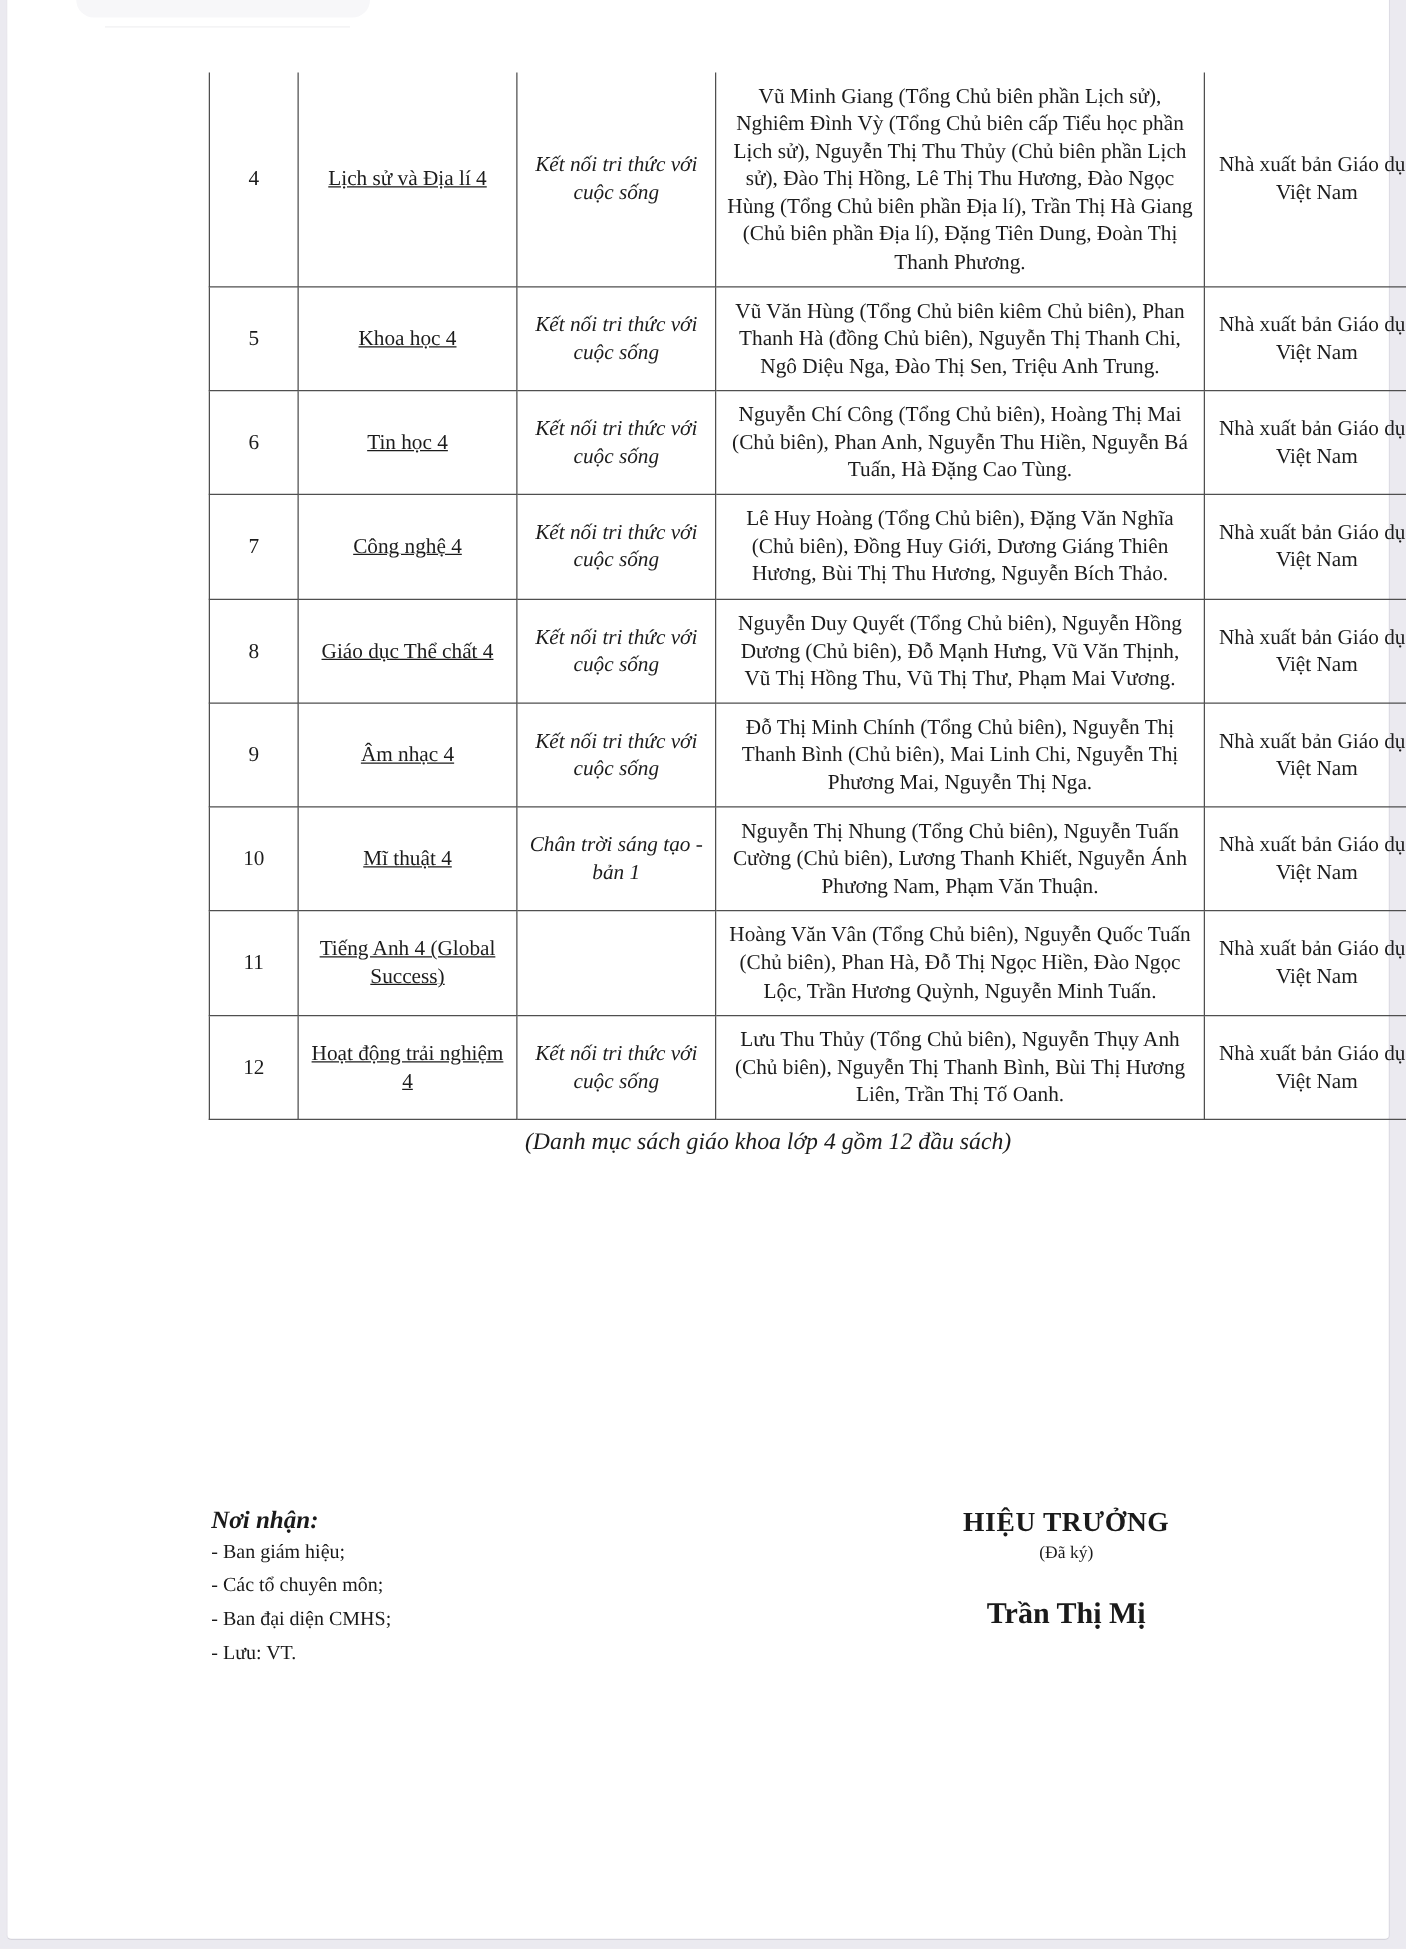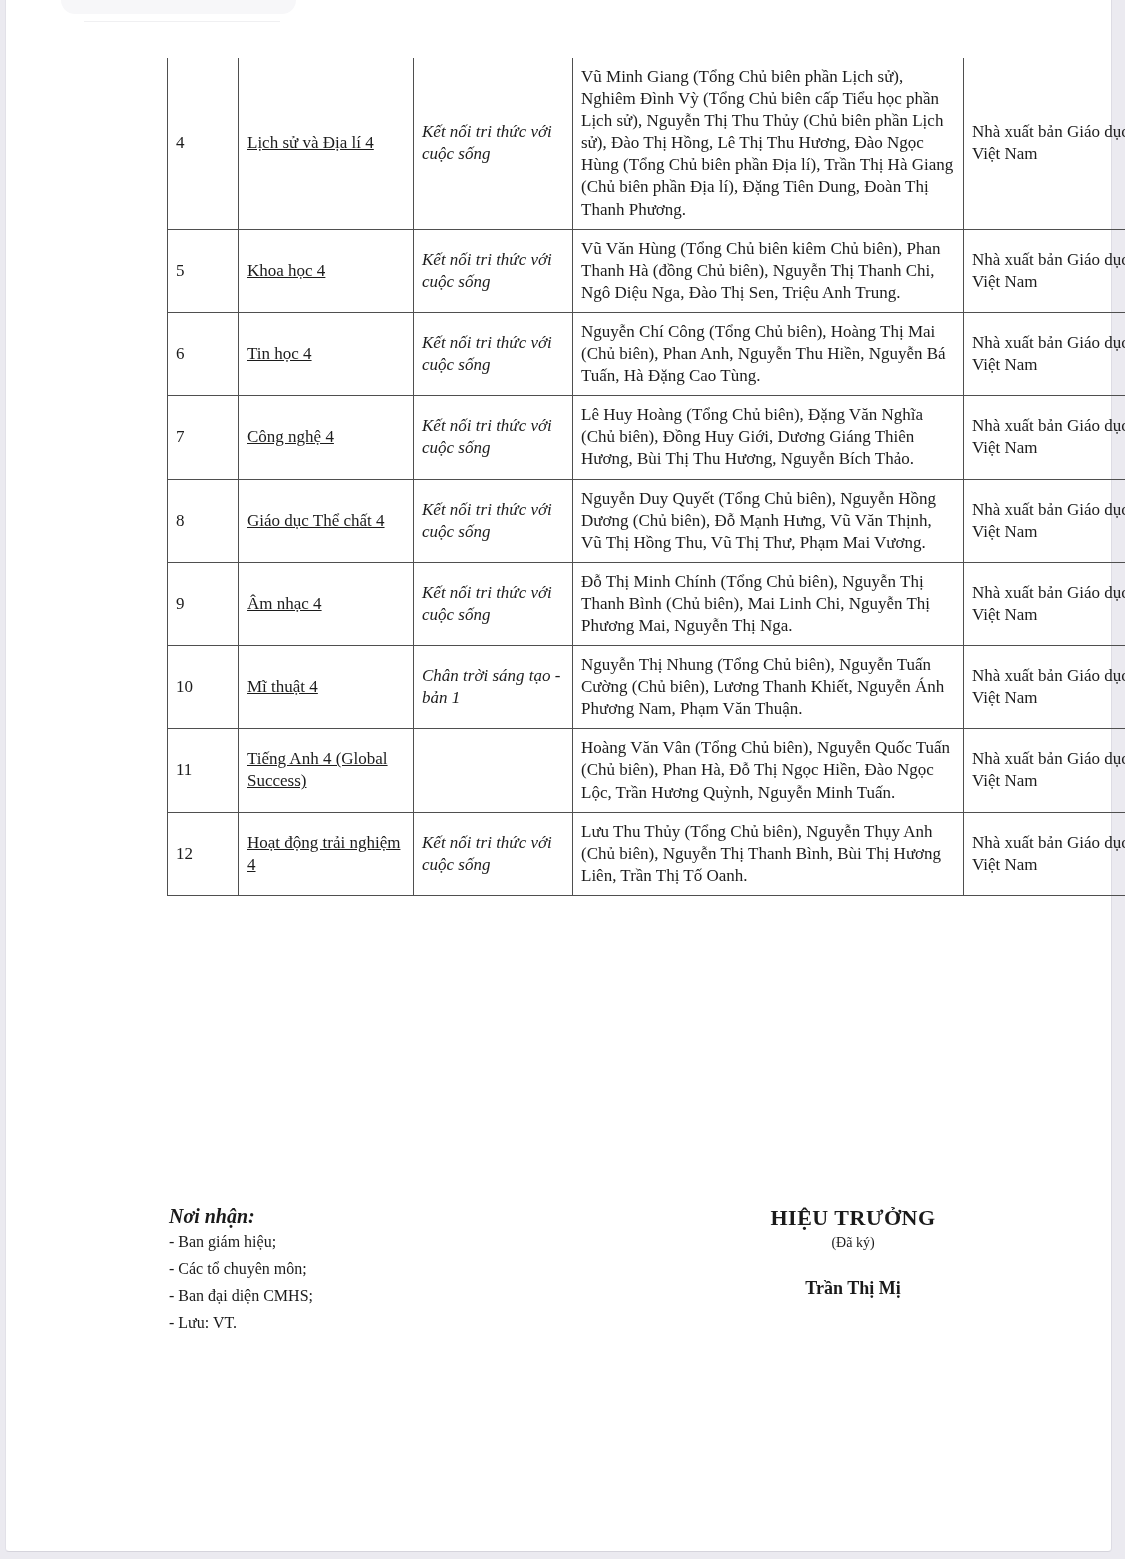--- a/index.html
+++ b/index.html
@@ -52,21 +52,21 @@
     border-collapse: collapse;
     table-layout: fixed;
     width: 895px;
     color: #1c1c1c;
   }
   table.doc-table td {
     border: 1px solid #4f4f4f;
     padding: 8px 8px;
     font-size: 17px;
     line-height: 1.3;
-    text-align: left;
+    text-align: center;
     vertical-align: middle;
     word-wrap: break-word;
   }
   table.doc-table tr:first-child td {
     border-top: none;
   }
   td.c-num      { width: 54px; }
   td.c-title    { width: 158px; text-decoration: underline; }
   td.c-series   { width: 142px; font-style: italic; }
   td.c-authors  { width: 374px; text-align: left; padding: 8px 11px; }
@@ -107,21 +107,21 @@
     font-weight: bold;
     font-size: 22px;
     letter-spacing: 0.5px;
   }
   .sig-note {
     font-size: 14px;
     margin-top: 4px;
   }
   .sig-name {
     font-weight: bold;
-    font-size: 18px;
+    font-size: 24px;
     margin-top: 27px;
   }
 </style>
 </head>
 <body>
 
 <div class="page">
   <div class="top-bubble"></div>
   <div class="top-bubble-line"></div>
 
@@ -186,20 +186,21 @@
   </tr>
           <tr class="book-row">
     <td class="c-num">12</td>
     <td class="c-title">Hoạt động trải nghiệm 4</td>
     <td class="c-series">Kết nối tri thức với cuộc sống</td>
     <td class="c-authors">Lưu Thu Thủy (Tổng Chủ biên), Nguyễn Thụy Anh (Chủ biên), Nguyễn Thị Thanh Bình, Bùi Thị Hương Liên, Trần Thị Tố Oanh.</td>
     <td class="c-publisher">Nhà xuất bản Giáo dục Việt Nam</td>
   </tr>
         </tbody>
     </table>
+    <div class="caption">(Danh mục sách giáo khoa lớp 4 gồm 12 đầu sách)</div>
   </div>
 
   <div class="recipients">
     <div class="recipients-label">Nơi nhận:</div>
     <div id="recipients-list">
         <div class="recipient-item">- Ban giám hiệu;</div>
         <div class="recipient-item">- Các tổ chuyên môn;</div>
         <div class="recipient-item">- Ban đại diện CMHS;</div>
         <div class="recipient-item">- Lưu: VT.</div>
       </div>

